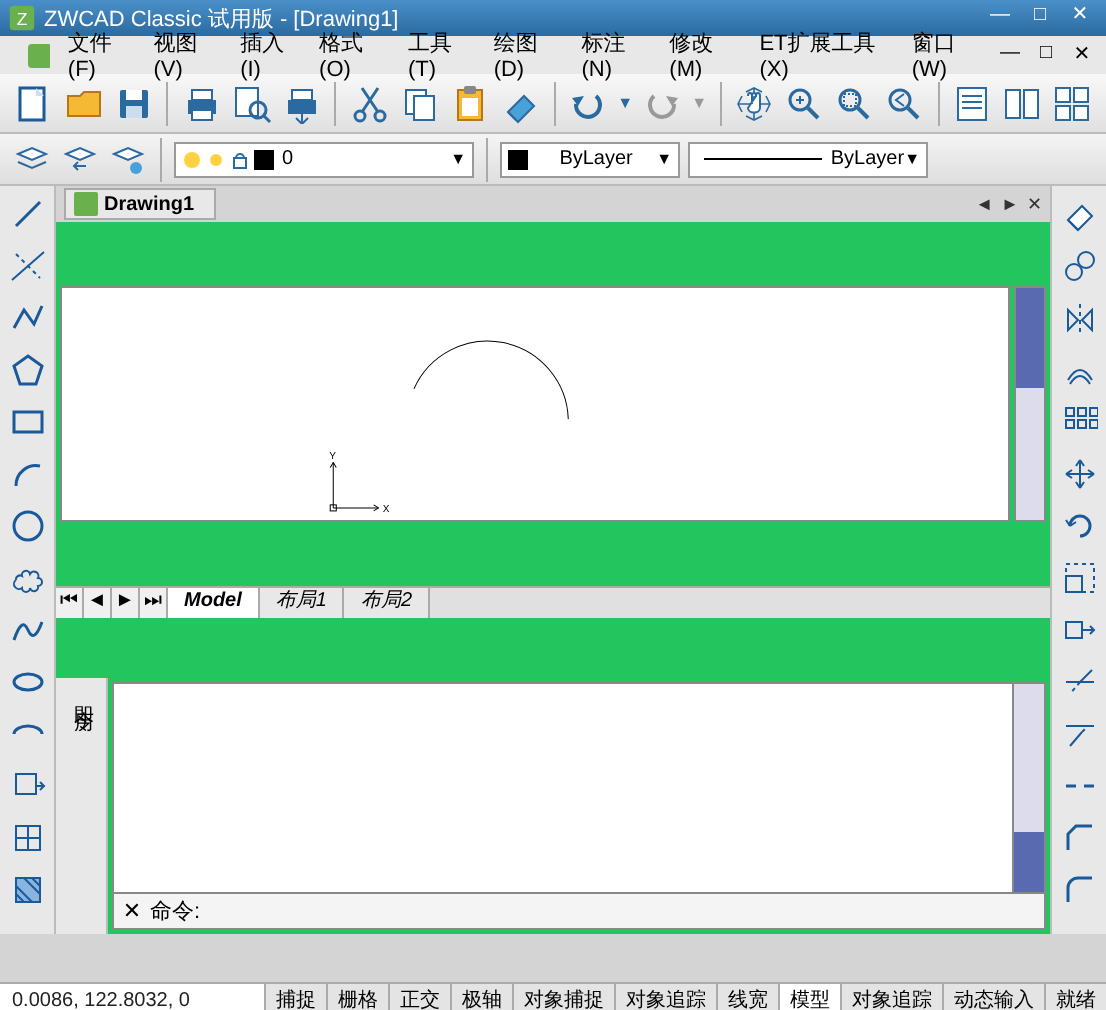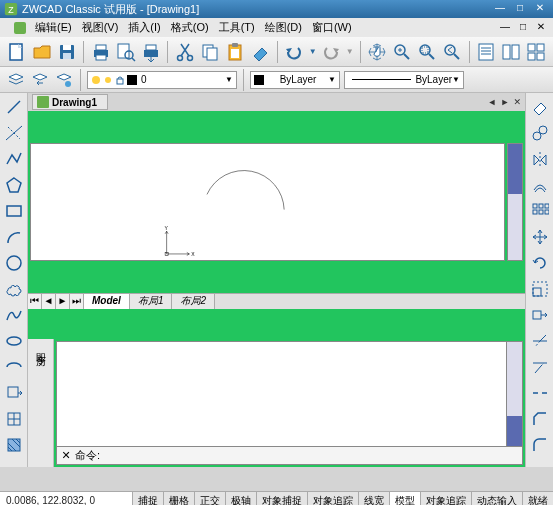--- a/index.html
+++ b/index.html
@@ -80,26 +80,29 @@
     <div class="win-btn">—</div>
     <div class="win-btn">□</div>
     <div class="win-btn">✕</div>
   </div>
 </div>
 
 <div class="menubar">
   <svg width="12" height="12" style="margin-right:4px;">
       <rect width="12" height="12" fill="#6ab04c" rx="2"></rect>
     </svg>
-  <span class="menu-item">编辑(E)</span>
+  <span class="menu-item">文件(F)</span>
   <span class="menu-item">视图(V)</span>
   <span class="menu-item">插入(I)</span>
   <span class="menu-item">格式(O)</span>
   <span class="menu-item">工具(T)</span>
   <span class="menu-item">绘图(D)</span>
+  <span class="menu-item">标注(N)</span>
+  <span class="menu-item">修改(M)</span>
+  <span class="menu-item">ET扩展工具(X)</span>
   <span class="menu-item">窗口(W)</span>
   <div class="right-corner">
     <span>—</span>
     <span>□</span>
     <span>✕</span>
   </div>
 </div>
 
 <div class="toolbar1">
   <div class="tool-btn">

